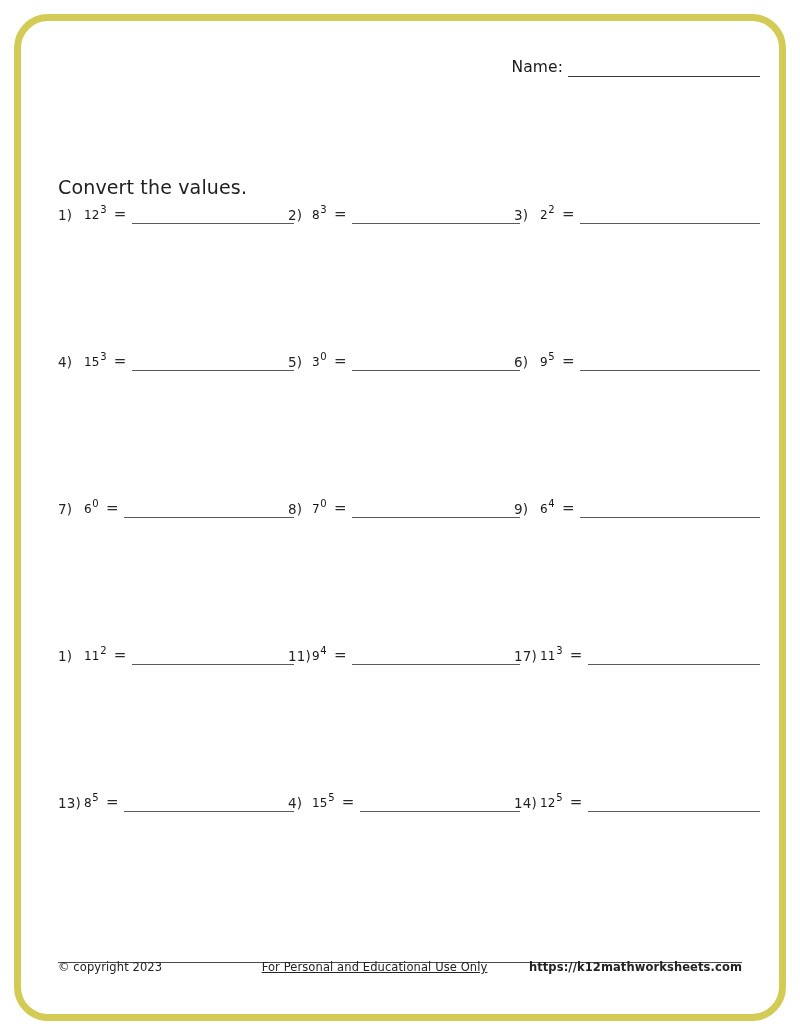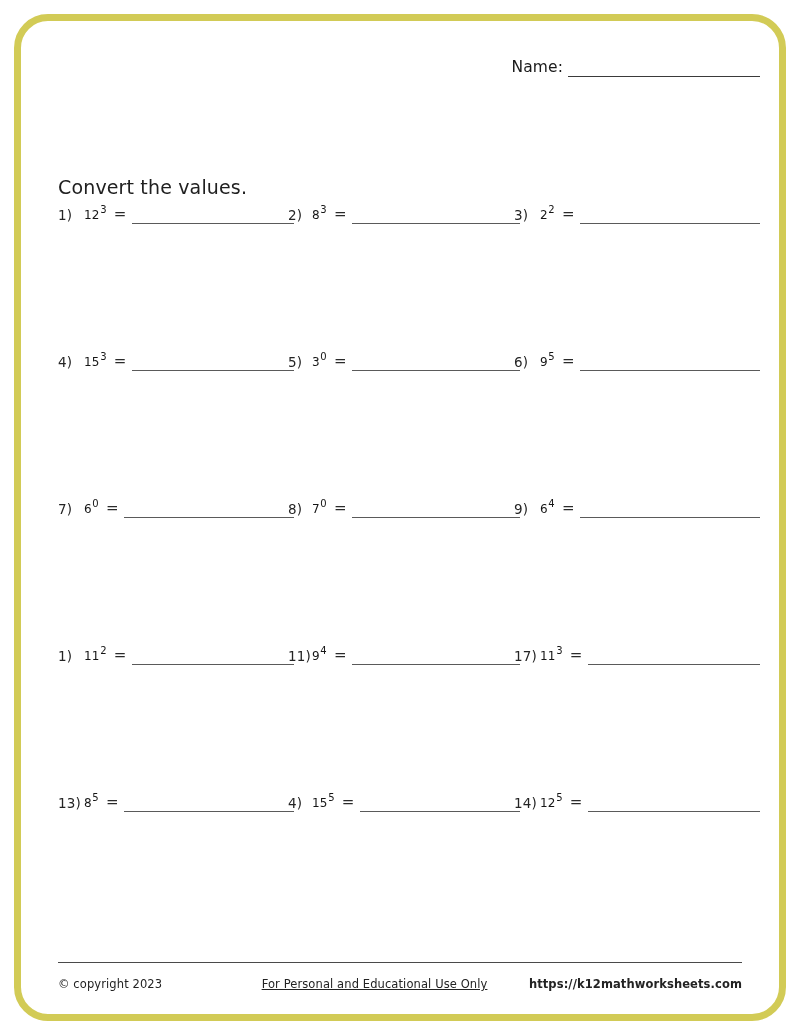--- a/index.html
+++ b/index.html
@@ -145,21 +145,21 @@
 
   
   .footer-rule {
     position: absolute;
     left: 18px; bottom: 38px;
     width: 684px;
     border-top: 1.6px solid #4a4a4a;
   }
   .footer {
     position: absolute;
-    left: 18px; bottom: 10px;
+    left: 18px; bottom: 27px;
     width: 684px;
     display: flex;
     justify-content: space-between;
     align-items: baseline;
     font-size: 11.5px;
     color: #232323;
     letter-spacing: .1px;
   }
   .footer .f-left  { flex: 0 0 auto; }
   .footer .f-mid   { flex: 0 0 auto; margin-left: 58px; text-decoration: underline; }

